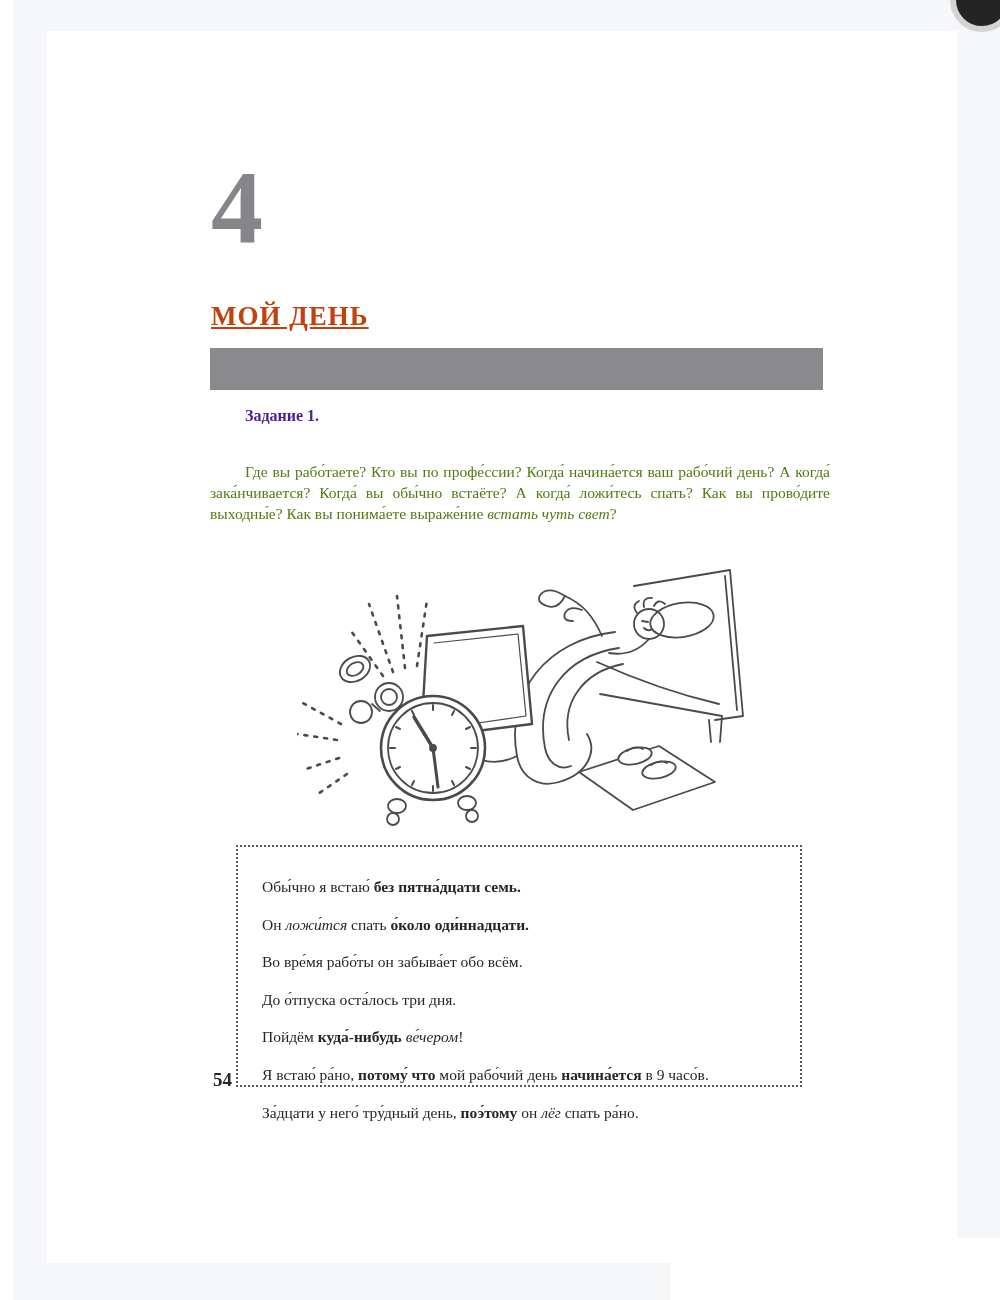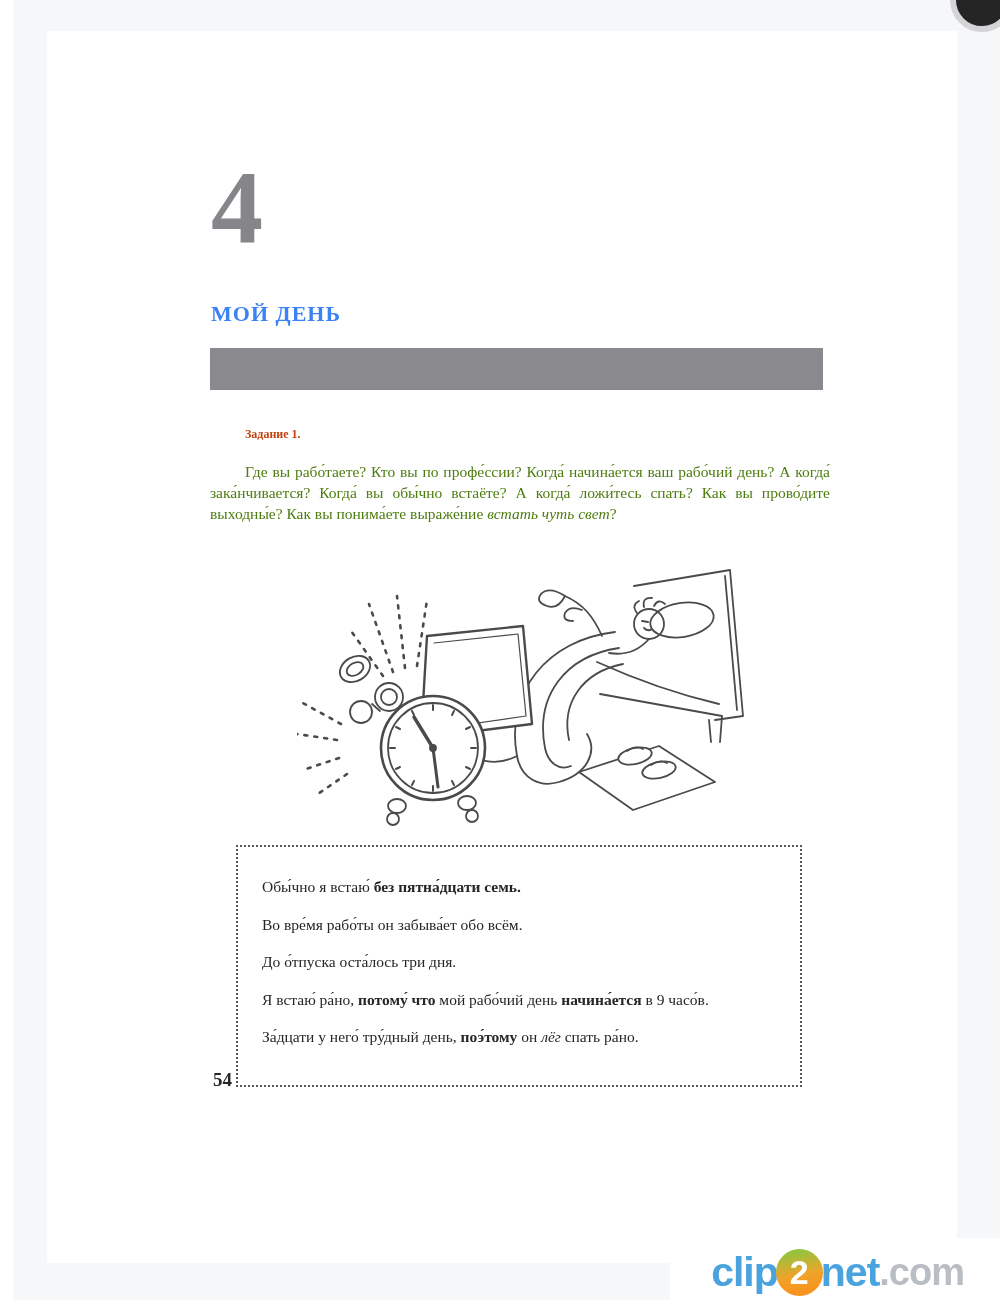--- a/index.html
+++ b/index.html
@@ -3,25 +3,25 @@
 <meta charset="utf-8">
 <style>
   html,body{margin:0;padding:0;}
   body{width:1000px;height:1300px;font-family:"Liberation Serif",serif;}
   #screen{position:relative;width:1000px;height:1300px;background:#f6f7f8;overflow:hidden;}
   .left-strip{position:absolute;left:0;top:0;width:13px;height:1300px;background:#ffffff;}
   .page{position:absolute;left:47px;top:31px;width:910px;height:1232px;background:#ffffff;}
 
   .chapter-number{position:absolute;left:164px;top:124px;font-size:104px;line-height:1;
     font-weight:bold;color:#85858a;letter-spacing:0;}
-  .chapter-title{position:absolute;left:164px;top:270px;font-size:22px;font-weight:bold;
-    color:#3b82f6;letter-spacing:1px;}
+  .chapter-title{position:absolute;left:164px;top:270px;font-size:27px;font-weight:bold;
+    color:#c2410c;letter-spacing:1px;text-decoration:underline;}
   .title-bar{position:absolute;left:163px;top:317px;width:613px;height:42px;background:#8a8a8e;}
 
-  .task-label{position:absolute;left:198px;top:396px;font-size:12px;font-weight:bold;color:#c2410c;}
+  .task-label{position:absolute;left:198px;top:376px;font-size:16px;font-weight:bold;color:#4c1d95;}
 
   .intro{position:absolute;left:163px;top:430px;width:620px;margin:0;font-size:15.5px;
     line-height:21px;color:#4d7c0f;text-align:justify;text-indent:35px;}
 
   .illustration{position:absolute;left:250px;top:513px;width:450px;height:292px;}
   .illustration svg{width:100%;height:100%;}
 
   .example-box{position:absolute;left:189px;top:814px;width:566px;height:242px;box-sizing:border-box;
     border:2px dotted #58585a;padding:13px 16px 10px 24px;}
   .box-line{font-size:15.5px;line-height:21.6px;color:#26262a;white-space:nowrap;margin-top:16px;}
@@ -142,31 +142,27 @@
           <ellipse cx="338" cy="212" rx="17" ry="8" transform="rotate(-12 338 212)" fill="#ffffff"></ellipse>
           <path d="M330,207 q8,-6 16,-2"></path>
           <ellipse cx="362" cy="226" rx="17" ry="8" transform="rotate(-12 362 226)" fill="#ffffff"></ellipse>
           <path d="M354,221 q8,-6 16,-2"></path>
         </g>
       </svg>
     </div>
 
     <div class="example-box">
         <div class="box-line"><span class="seg-r">Обы́чно я встаю́ </span><span class="seg-b">без пятна́дцати семь.</span></div>
+        <div class="box-line"><span class="seg-r">Он </span><span class="seg-i">ложи́тся</span><span class="seg-r"> спать </span><span class="seg-b">о́коло оди́ннадцати.</span></div>
         <div class="box-line"><span class="seg-r">Во вре́мя рабо́ты он забыва́ет обо всём.</span></div>
         <div class="box-line"><span class="seg-r">До о́тпуска оста́лось три дня.</span></div>
+        <div class="box-line"><span class="seg-r">Пойдём </span><span class="seg-b">куда́-нибудь</span><span class="seg-r"> </span><span class="seg-i">ве́чером</span><span class="seg-r">!</span></div>
         <div class="box-line"><span class="seg-r">Я встаю́ ра́но, </span><span class="seg-b">потому́ что</span><span class="seg-r"> мой рабо́чий день </span><span class="seg-b">начина́ется</span><span class="seg-r"> в 9 часо́в.</span></div>
         <div class="box-line"><span class="seg-r">За́дцати у него́ тру́дный день, </span><span class="seg-b">поэ́тому</span><span class="seg-r"> он </span><span class="seg-i">лёг</span><span class="seg-r"> спать ра́но.</span></div>
       </div>
 
     <div class="page-number">54</div>
   </div>
 
   <div class="corner-button"></div>
 
   <div class="watermark-patch"></div>
-  <div class="watermark">
-    <span class="wm-blue">clip</span>
-    <span class="wm-circle">2</span>
-    <span class="wm-blue">net</span>
-    <span class="wm-gray">.com</span>
-  </div>
 </div>
 
 </body></html>

